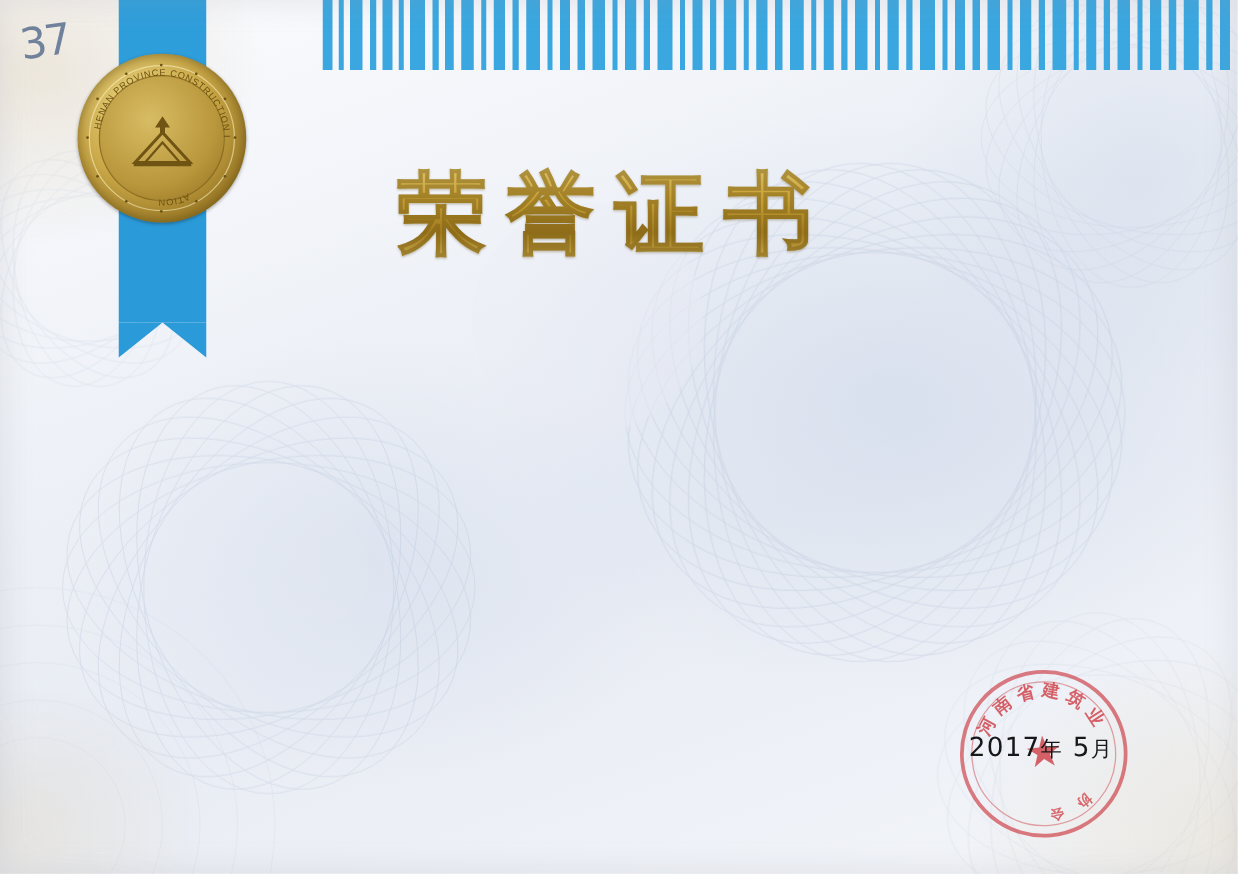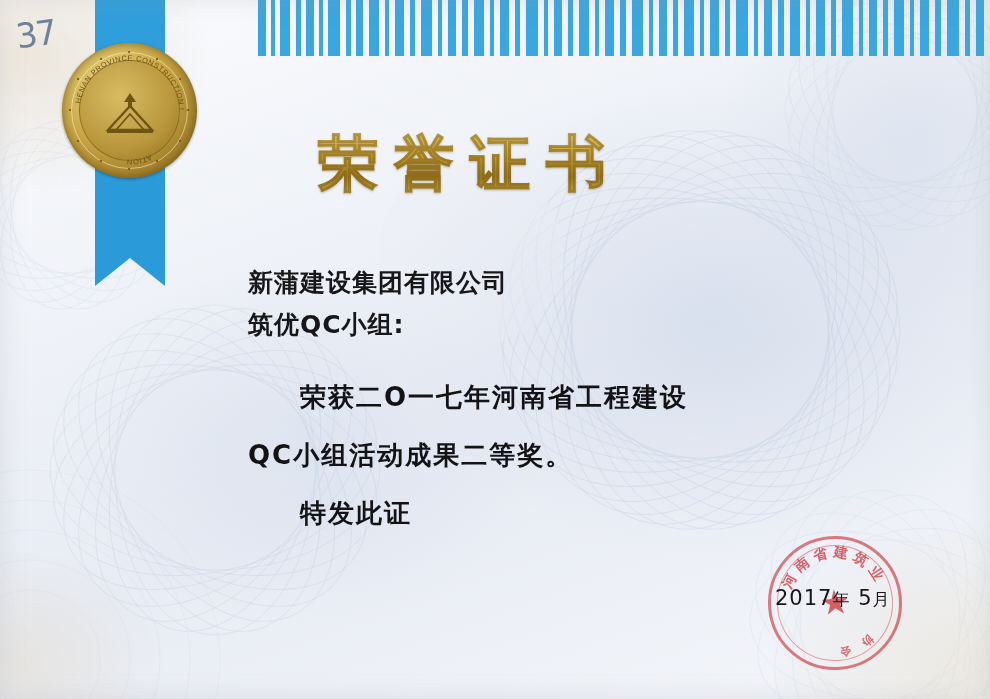--- a/index.html
+++ b/index.html
@@ -128,21 +128,21 @@
     font-weight: 700;
     color: #2f9fdc;
     text-shadow: 0 1px 0 rgba(255,255,255,0.7);
     white-space: nowrap;
   }
   .cert-cn {
     position: absolute;
     left: 318px;
     top: 124px;
     font-family: "DejaVu Sans", sans-serif;
-    font-size: 60px;
+    font-size: 71px;
     font-weight: 700;
     letter-spacing: 16px;
     white-space: nowrap;
     background: linear-gradient(180deg, #e6cf7a 0%, #c8a238 35%, #a07a1d 65%, #d8bd62 100%);
     -webkit-background-clip: text;
     background-clip: text;
     color: transparent;
     -webkit-text-stroke: 1px rgba(120,90,20,0.45);
     filter: drop-shadow(0 1px 1px rgba(90,68,12,0.35));
   }
@@ -432,29 +432,20 @@
       <path d="M28 3 L34 12 L22 12 Z" fill="#6f5414"></path>
       <rect x="26" y="11" width="4" height="7" fill="#6f5414"></rect>
       <path d="M6 40 L28 16 L50 40 Z" fill="none" stroke="#6f5414" stroke-width="2.4"></path>
       <path d="M14 40 L28 24 L42 40" fill="none" stroke="#6f5414" stroke-width="1.8"></path>
       <rect x="5" y="40" width="46" height="3" fill="#6f5414"></rect>
     </svg>
   </div>
 
   <div class="cert-cn">荣誉证书</div>
 
-  <div class="body-text">
-    <div class="recipient">新蒲建设集团有限公司</div>
-    <div class="recipient">筑优QC小组:</div>
-    <div class="para">
-      <div><span class="indent"></span><span>荣获二O一七年河南省工程建设</span></div>
-      <div>QC小组活动成果二等奖。</div>
-      <div><span class="indent"></span><span>特发此证</span></div>
-    </div>
-  </div>
 
   <div class="stamp">
     <div class="ring2"></div>
     <svg viewBox="0 0 128 128">
       <defs>
         <path id="stampTop" d="M 18,64 A 46,46 0 0 1 110,64"></path>
         <path id="stampBottom" d="M 110,64 A 46,46 0 0 1 18,64"></path>
       </defs>
       <text font-family="DejaVu Sans, sans-serif" font-size="14" letter-spacing="5" fill="rgba(201,34,42,0.85)" font-weight="bold">
         <textPath href="#stampTop" startOffset="12%">河南省建筑业</textPath>

